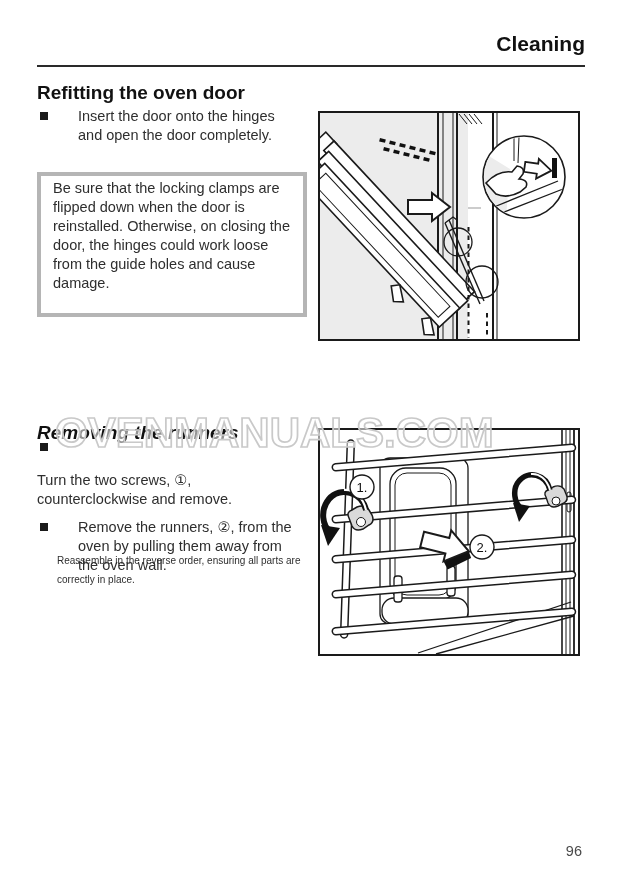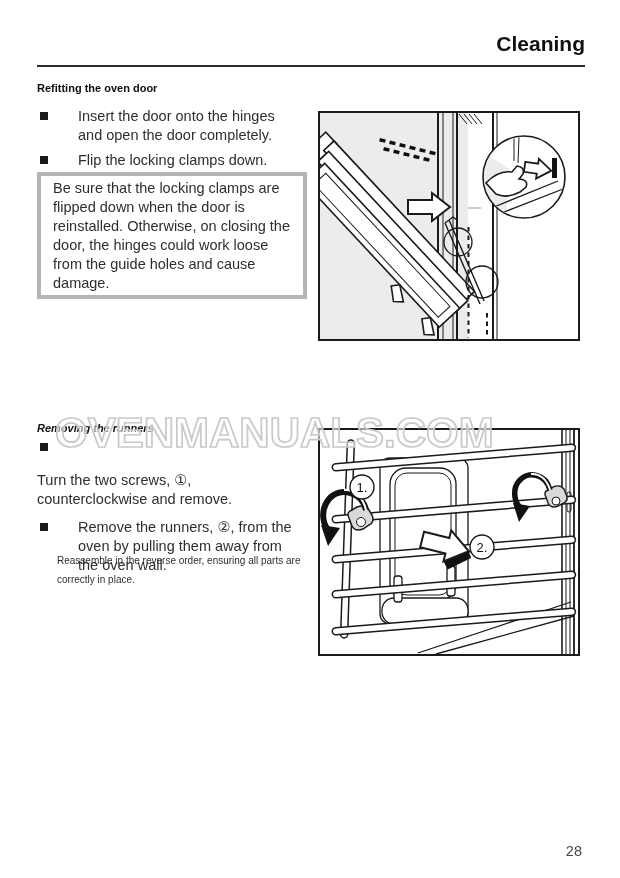--- a/index.html
+++ b/index.html
@@ -7,34 +7,34 @@
     position:relative;width:620px;height:878px;background:#ffffff;overflow:hidden;
     font-family:"Liberation Sans","DejaVu Sans",sans-serif;color:#2e2e2e;
   }
   .hdr-title{
     position:absolute;top:32px;right:35px;font-size:21px;font-weight:bold;color:#111;
   }
   .hdr-rule{
     position:absolute;top:65px;left:37px;width:548px;height:2px;background:#2a2a2a;
   }
   .sec-heading{
-    position:absolute;left:37px;font-size:11px;font-weight:bold;color:#111;
+    position:absolute;left:37px;font-size:19px;font-weight:bold;color:#111;
   }
   .bullet{
     position:absolute;left:37px;width:262px;display:flex;
     font-size:14.5px;line-height:19px;gap:20px;
   }
   .bullet .sq{
     flex:0 0 auto;width:8px;height:8px;background:#1a1a1a;margin:5px 10px 0 3px;
   }
   .bullet .bt{flex:1 1 auto;}
   .note-box{
     position:absolute;left:37px;top:172px;width:240px;
     border:4px solid #b5b5b5;background:#fff;
-    padding:3px 10px 2px 12px;font-size:14.5px;line-height:19px;
+    padding:3px 10px 20px 12px;font-size:14.5px;line-height:19px;
   }
   .para{
     position:absolute;left:37px;width:276px;font-size:10px;line-height:19px;margin-left:20px;
   }
   .fig{position:absolute;left:318px;width:262px;}
   .fig svg{display:block;}
   .watermark{
     position:absolute;left:55px;top:409px;width:560px;
     font-size:42px;font-weight:bold;letter-spacing:0px;white-space:nowrap;
     color:rgba(255,255,255,0.55);
@@ -52,24 +52,20 @@
 <div class="page">
 
   <div class="hdr-title">Cleaning</div>
   <div class="hdr-rule"></div>
 
   <div class="sec-heading" style="top:82px;">Refitting the oven door</div>
 
   <div class="bullet" style="top:107px;">
     <span class="sq"></span>
     <span class="bt">Insert the door onto the hinges and open the door completely.</span>
-  </div>
-  <div class="bullet" style="top:151px;">
-    <span class="sq"></span>
-    <span class="bt">Flip the locking clamps down.</span>
   </div>
 
   <div class="note-box">Be sure that the locking clamps are flipped down when the door is reinstalled. Otherwise, on closing the door, the hinges could work loose from the guide holes and cause damage.</div>
 
   <div class="fig" style="top:111px;">
     <svg width="262" height="230" viewBox="0 0 262 230">
       <rect x="1" y="1" width="260" height="228" fill="#ffffff"></rect>
       <rect x="2" y="2" width="148" height="226" fill="#ececec"></rect>
 
       <line class="figline" x1="120" y1="2" x2="120" y2="228" stroke-width="2"></line>
@@ -228,15 +224,15 @@
         <circle cx="164" cy="119" r="12" fill="#ffffff" stroke="#1a1a1a" stroke-width="1.4"></circle>
         <text x="164" y="124" text-anchor="middle" font-size="13" fill="#111" font-family="Liberation Sans, DejaVu Sans, sans-serif">2.</text>
       </g>
 
       <rect x="1" y="1" width="260" height="226" fill="none" stroke="#1a1a1a" stroke-width="2"></rect>
     </svg>
   </div>
 
   <div class="watermark">OVENMANUALS.COM</div>
 
-  <div class="page-num">28</div>
+  <div class="page-num">96</div>
 
 </div>
 
 </body></html>

